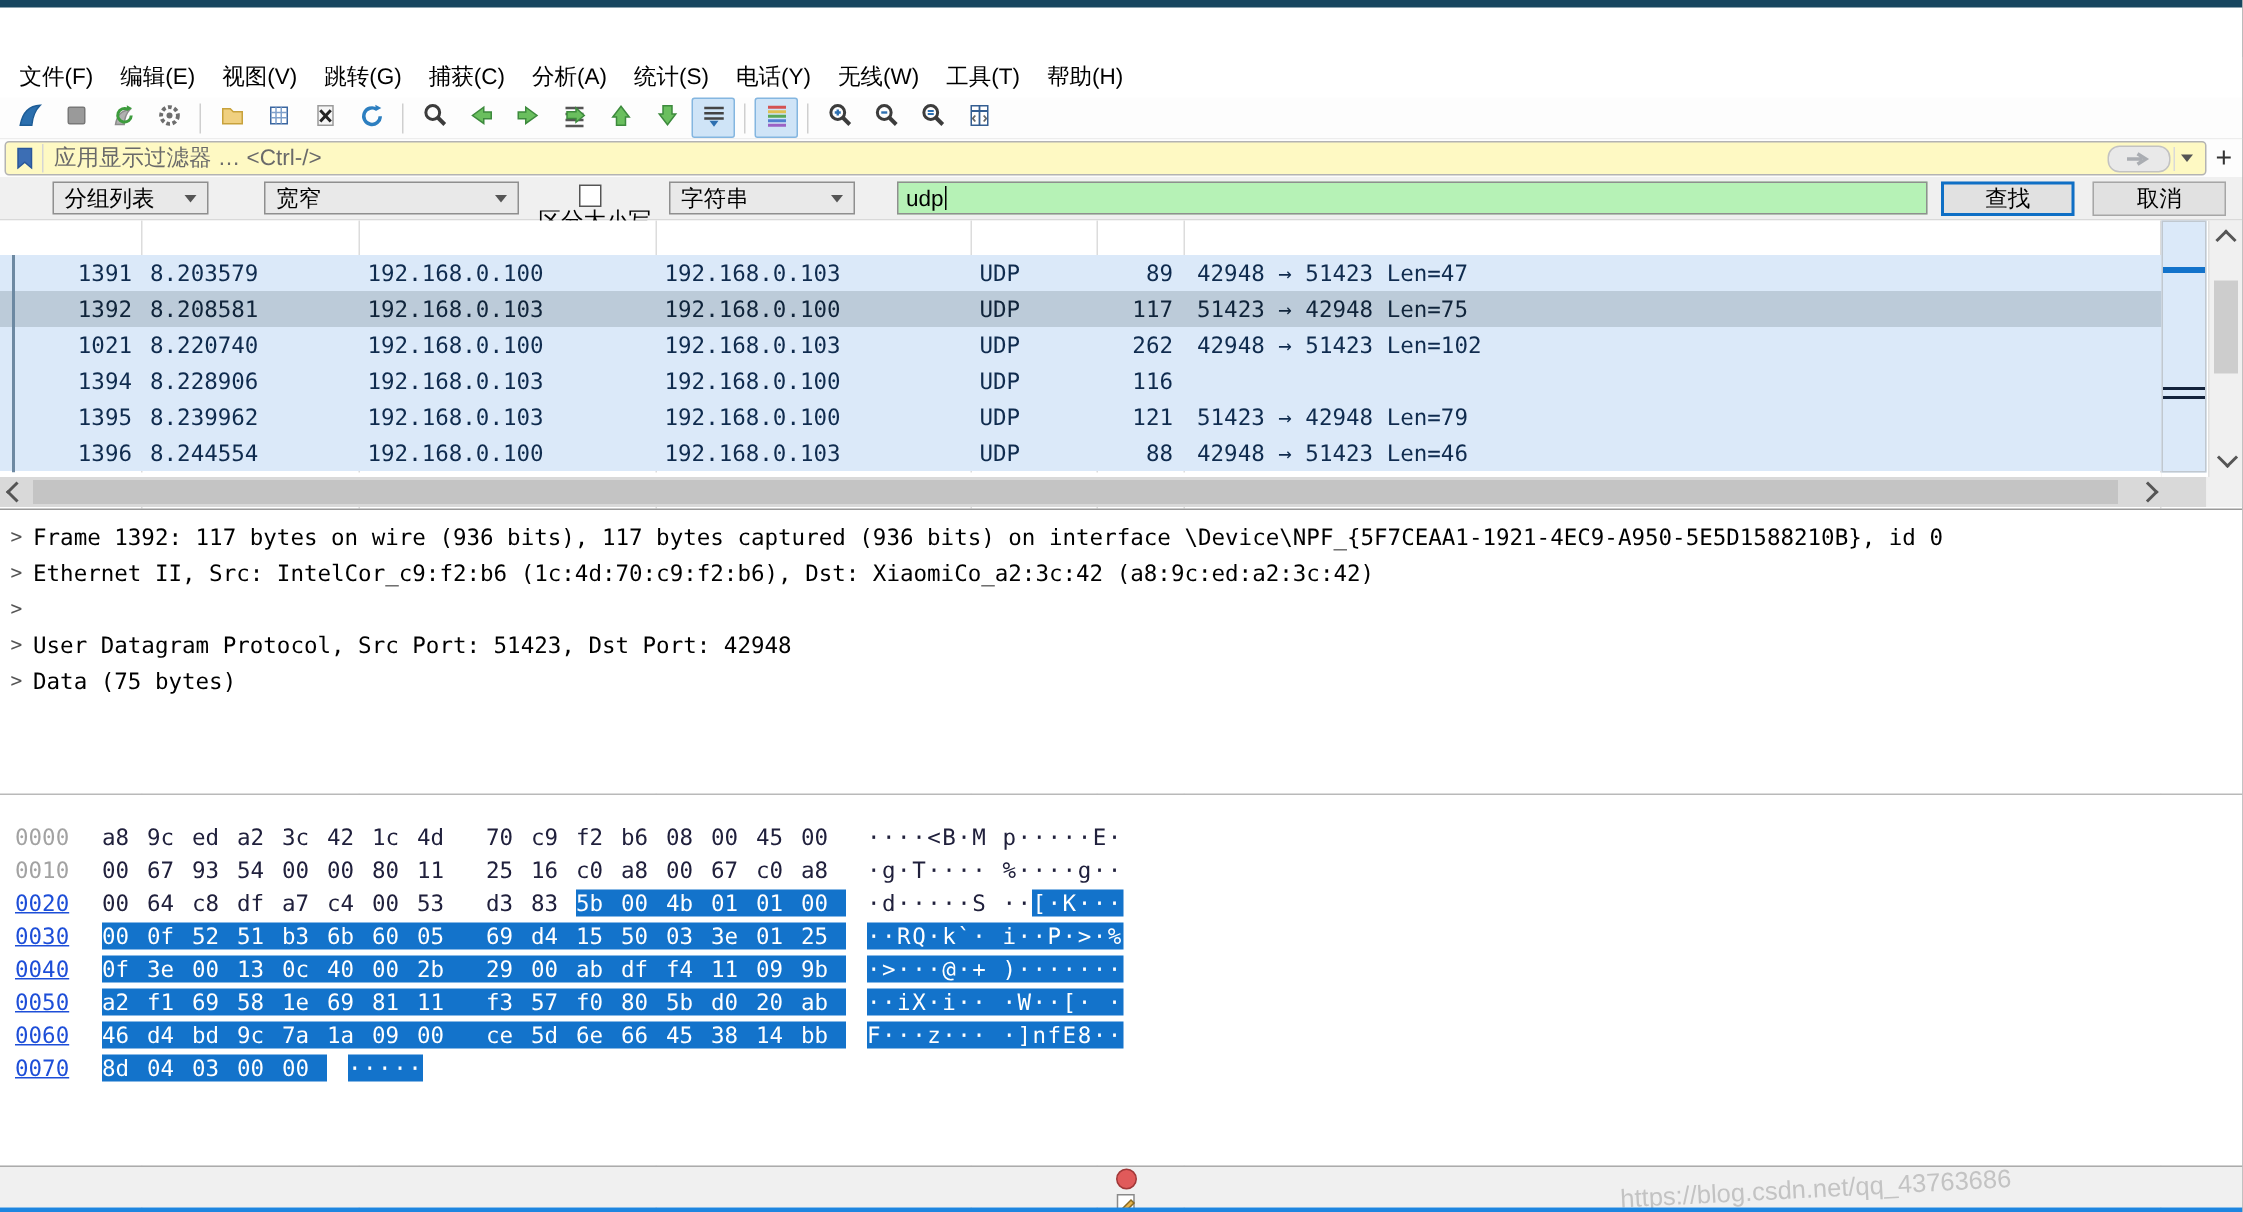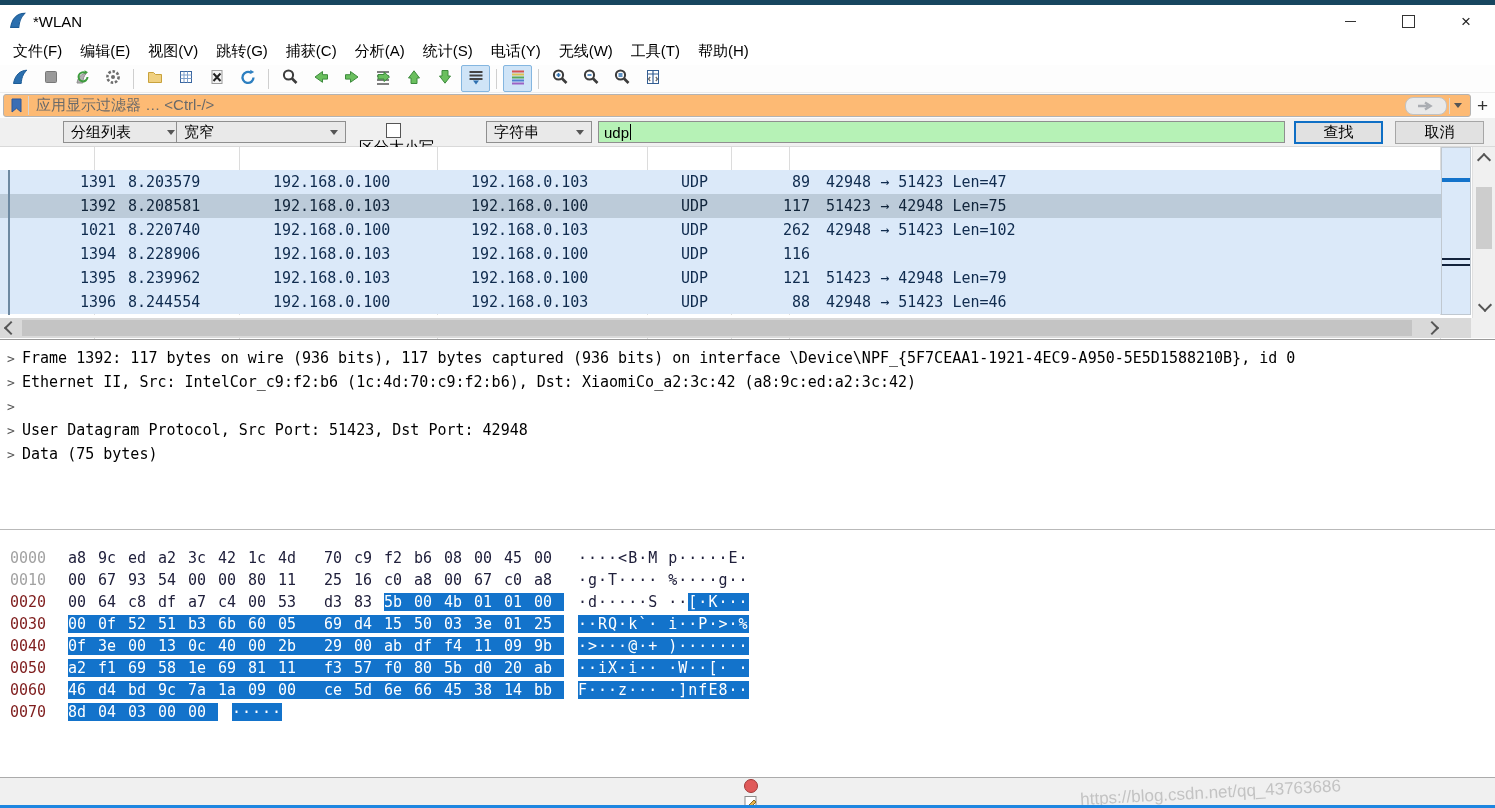--- a/index.html
+++ b/index.html
@@ -23,48 +23,48 @@
   .menu-item{padding:3px 9px;white-space:nowrap;}
 
   
   .toolbar{position:absolute;left:0;top:65px;width:100%;height:28px;background:#fdfdfd;display:flex;align-items:center;padding-left:4px;box-sizing:border-box;border-bottom:1px solid #ededed;}
   .tbtn{width:27px;height:25px;display:flex;align-items:center;justify-content:center;border:1px solid transparent;border-radius:2px;margin:0 1px;}
   .tbtn.toggled{background:#cfe4f7;border:1px solid #84b6e0;}
   .tsep{width:1px;height:20px;background:#cfcfcf;margin:0 5px;}
 
   
   .filterbar{position:absolute;left:0;top:93px;width:100%;height:25px;background:#fdfdfd;box-sizing:border-box;padding:1px 3px;display:flex;align-items:center;}
-  .filter-frame{flex:0 0 auto;width:1466px;height:21px;border:1px solid #b3b3b3;border-radius:3px;background:#fdba74;display:flex;align-items:center;}
+  .filter-frame{flex:0 0 auto;width:1466px;height:21px;border:1px solid #b3b3b3;border-radius:3px;background:#fef9c3;display:flex;align-items:center;}
   .fbookmark{width:24px;height:19px;border-right:1px solid #d5d5d5;display:flex;align-items:center;justify-content:center;}
   .fplaceholder{color:#6a6a6a;margin-left:7px;flex:1;white-space:nowrap;overflow:hidden;}
   .fapply{width:40px;height:16px;background:#e9e9e9;border:1px solid #c2c2c2;border-radius:8px;display:flex;align-items:center;justify-content:center;margin-right:2px;}
   .fcaret{width:16px;height:16px;display:flex;align-items:center;justify-content:center;border-left:1px solid #d9d9d9;margin-right:4px;}
   .caret-down{width:0;height:0;border-left:4px solid transparent;border-right:4px solid transparent;border-top:5px solid #555;}
   .fplus{margin-left:6px;font-size:19px;color:#333;line-height:1;}
 
   
   .findbar{position:absolute;left:0;top:118px;width:100%;height:29px;background:#f0f0f0;border-bottom:1px solid #d9d9d9;box-sizing:border-box;}
   .combo{position:absolute;top:3px;height:22px;background:#e9e9e9;border:1px solid #8f8f8f;box-sizing:border-box;display:flex;align-items:center;justify-content:space-between;padding:0 7px;}
-  .combo1{left:35px;width:120px;margin-left:28px;}
+  .combo1{left:35px;width:104px;}
   .combo2{left:176px;width:170px;text-align:right;}
-  .combo3{left:486px;width:106px;}
+  .combo3{left:446px;width:124px;}
   .chkwrap{position:absolute;left:359px;top:5px;display:flex;align-items:center;flex-direction:column;}
   .chk{width:15px;height:15px;border:1px solid #555;background:#fff;margin-right:6px;box-sizing:border-box;}
   .find-input{position:absolute;left:598px;top:3px;width:687px;height:22px;background:#b6f2b6;border:1px solid #8f8f8f;box-sizing:border-box;display:flex;align-items:center;padding-left:5px;}
   .cursor{display:inline-block;width:1px;height:16px;background:#000;margin-left:1px;}
   .btn{position:absolute;top:3px;height:23px;background:#e1e1e1;display:flex;align-items:center;justify-content:center;box-sizing:border-box;}
   .btn-find{left:1294px;width:89px;border:2px solid #0f6fc5;}
   .btn-cancel{left:1395px;width:89px;border:1px solid #a6a6a6;}
 
   
   .plist-header{position:absolute;left:0;top:147px;width:1441px;height:23px;background:#fff;border-bottom:1px solid #d0d0d0;box-sizing:border-box;}
   .pgrid{display:grid;grid-template-columns:95px 145px 198px 210px 84px 58px 1fr;height:100%;}
   .hcell{border-right:1px solid #dcdcdc;padding-left:5px;display:flex;align-items:center;white-space:nowrap;overflow:hidden;}
   .prows{position:absolute;left:0;top:170px;width:1441px;height:145px;}
-  .prow{height:24px;background:#dbe9f9;color:#0f2b4e;padding-left:28px;}
+  .prow{height:24px;background:#dbe9f9;color:#0f2b4e;}
   .prow.selected{background:#bccbd9;color:#10243a;}
   .pcell{display:flex;align-items:center;white-space:nowrap;overflow:hidden;padding-left:5px;}
   .pcell.num{justify-content:flex-end;padding-right:7px;padding-left:0;}
   .pcell.len{justify-content:flex-end;padding-right:8px;padding-left:0;}
   .pcell.info{padding-left:8px;}
   .relline{position:absolute;left:8px;top:170px;width:2px;height:145px;background:#6d89a2;}
   .listfill{position:absolute;left:0;top:315px;width:1441px;height:3px;background:#fff;}
 
   
   .minimap{position:absolute;left:1441px;top:147px;width:30px;height:168px;background:#dbe9f9;border:1px solid #c0c8d0;box-sizing:border-box;}
@@ -86,21 +86,21 @@
   
   .details{position:absolute;left:0;top:339px;width:100%;height:190px;background:#fff;border-top:1px solid #9a9a9a;box-sizing:border-box;padding-top:6px;}
   .dline{height:24px;display:flex;align-items:center;white-space:pre;}
   .expander{width:22px;text-align:center;color:#555;font-size:13px;flex:0 0 22px;}
   .dtext{font-size:15px;}
 
   
   .hexpane{position:absolute;left:0;top:529px;width:100%;height:248px;background:#fff;border-top:1px solid #b9b9b9;box-sizing:border-box;padding-top:17px;}
   .hrow{height:22px;display:flex;align-items:center;font-size:15px;white-space:pre;}
   .hoffset{width:42px;margin-left:10px;color:#a2a2a2;flex:0 0 42px;}
-  .hoffset.dark{color:#7f1d1d;}
+  .hoffset.dark{color:#1d4ed8;text-decoration:underline;}
   .hbytes{margin-left:16px;color:#20203c;}
   .hbyte{display:inline-block;width:22px;padding-right:8px;}
   .hbyte.g{padding-right:24px;}
   .hbyte.sel{background:#1373cb;color:#fff;}
   .hascii{margin-left:14px;color:#20203c;letter-spacing:1px;}
   .hsel{background:#1373cb;color:#fff;}
 
   
   .statusbar{position:absolute;left:0;top:777px;width:100%;height:28px;background:#f0f0f0;border-top:1px solid #ababab;box-sizing:border-box;display:flex;align-items:center;flex-direction:column;}
   .sicon{margin-left:7px;display:flex;align-items:center;}
@@ -118,39 +118,20 @@
     radial-gradient(circle at 10px 2px,#9a9a9a 1.2px,transparent 1.4px);}
   .watermark{position:absolute;left:1080px;top:779px;width:420px;color:rgba(140,140,140,.45);font-size:17px;transform:rotate(-3deg);pointer-events:none;white-space:nowrap;}
   .bottomstrip{position:absolute;left:0;top:805px;width:100%;height:3px;background:#1e86e0;}
 </style>
 </head>
 <body>
 
 <div class="app">
   <div class="topstrip"></div>
 
-  <div class="titlebar">
-    <span class="fin">
-      <svg width="19" height="19" viewBox="0 0 18 18">
-          <path d="M2.5 15.5 C4 7 9 2.5 15.8 2.2 C11.5 6.5 10.6 10.5 10.2 15.5 Z" fill="#2b6fae" stroke="#1d5c96" stroke-width="1"></path>
-        </svg>
-    </span>
-    <span class="ttl">*WLAN</span>
-    <div class="wctrls">
-      <div class="wbtn">
-          <span class="min-glyph"></span>
-        </div>
-      <div class="wbtn">
-          <span class="max-glyph"></span>
-        </div>
-      <div class="wbtn">
-          <span class="cls-glyph">×</span>
-        </div>
-    </div>
-  </div>
 
   <div class="menubar" id="menubar">
       <div class="menu-item">文件(F)</div>
       <div class="menu-item">编辑(E)</div>
       <div class="menu-item">视图(V)</div>
       <div class="menu-item">跳转(G)</div>
       <div class="menu-item">捕获(C)</div>
       <div class="menu-item">分析(A)</div>
       <div class="menu-item">统计(S)</div>
       <div class="menu-item">电话(Y)</div>

